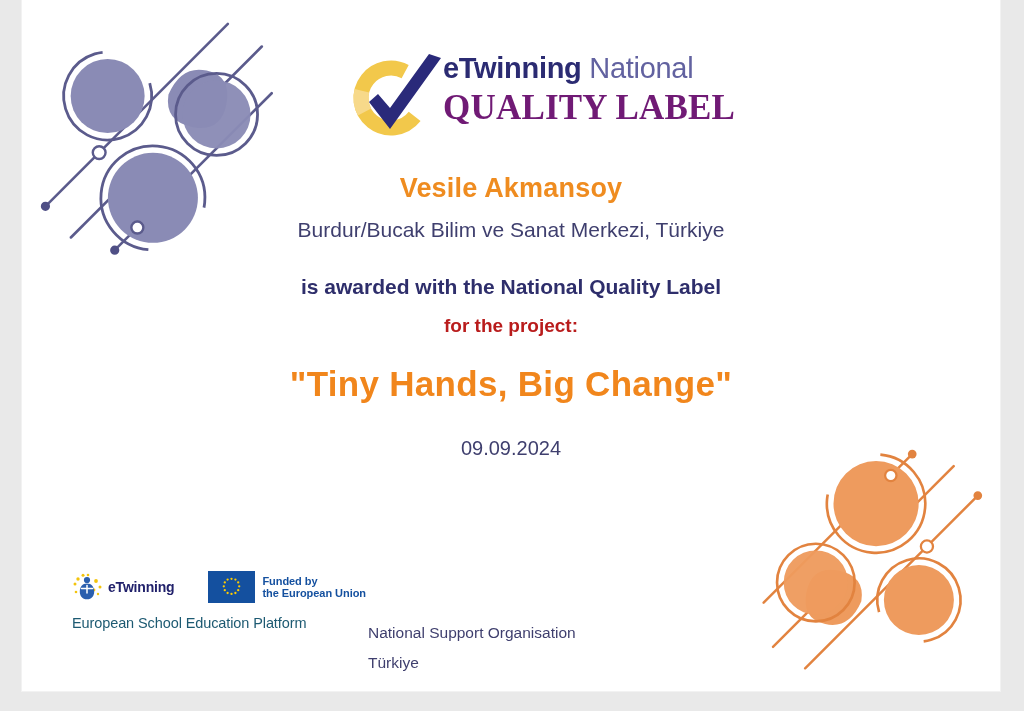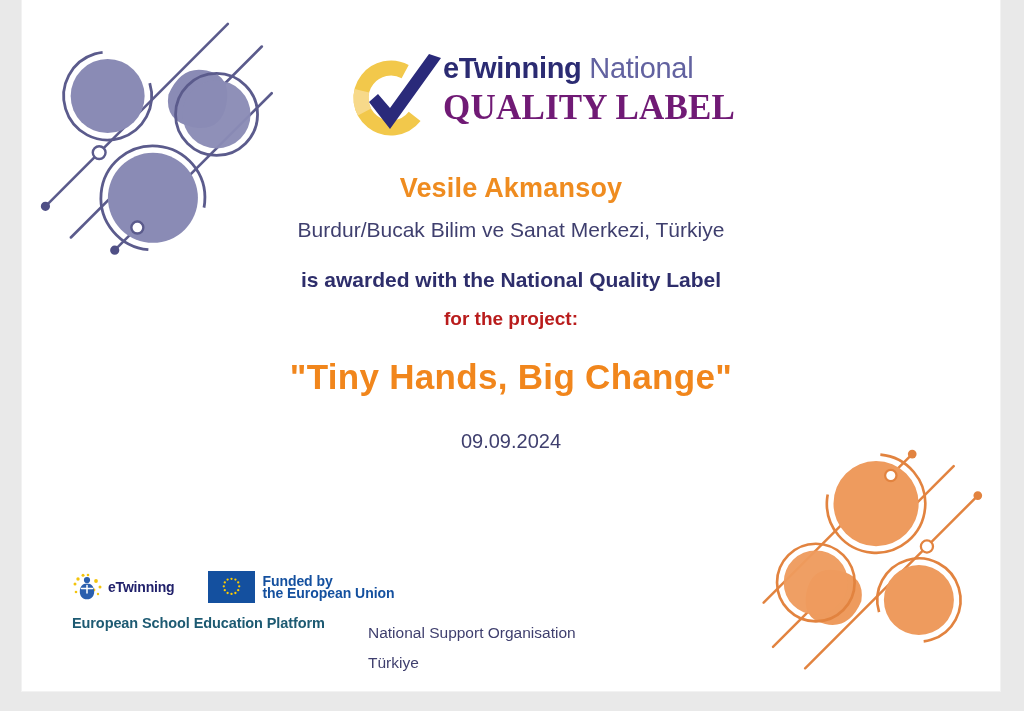--- a/index.html
+++ b/index.html
@@ -87,21 +87,21 @@
     font-weight: 400;
     color: #3f3f6e;
     line-height: 40px;
     margin-top: 2px;
   }
   .awarded-line {
     font-size: 21px;
     font-weight: 700;
     color: #2e2e6b;
     line-height: 40px;
-    margin-top: 10px;
+    margin-top: 17px;
   }
   .for-project-line {
     font-size: 19px;
     font-weight: 700;
     color: #b91c1c;
     line-height: 38px;
   }
   .project-title {
     font-size: 35px;
     font-weight: 700;
@@ -144,30 +144,30 @@
     letter-spacing: -0.2px;
   }
   .eu-logo {
     display: flex;
     align-items: center;
     gap: 7px;
     height: 34px;
   }
   .eu-flag { width: 47px; height: 32px; display: block; }
   .eu-text {
-    font-size: 14px;
+    font-size: 11px;
     font-weight: 700;
     color: #14509f;
     line-height: 12px;
     letter-spacing: -0.05px;
   }
   .esep-line {
     margin-top: 9px;
     font-size: 14.5px;
-    font-weight: 700;
+    font-weight: 400;
     color: #1d5a72;
     letter-spacing: -0.1px;
   }
 
   
   .footer-nso {
     position: absolute;
     left: 346px; top: 618px;
     width: 400px;
   }

